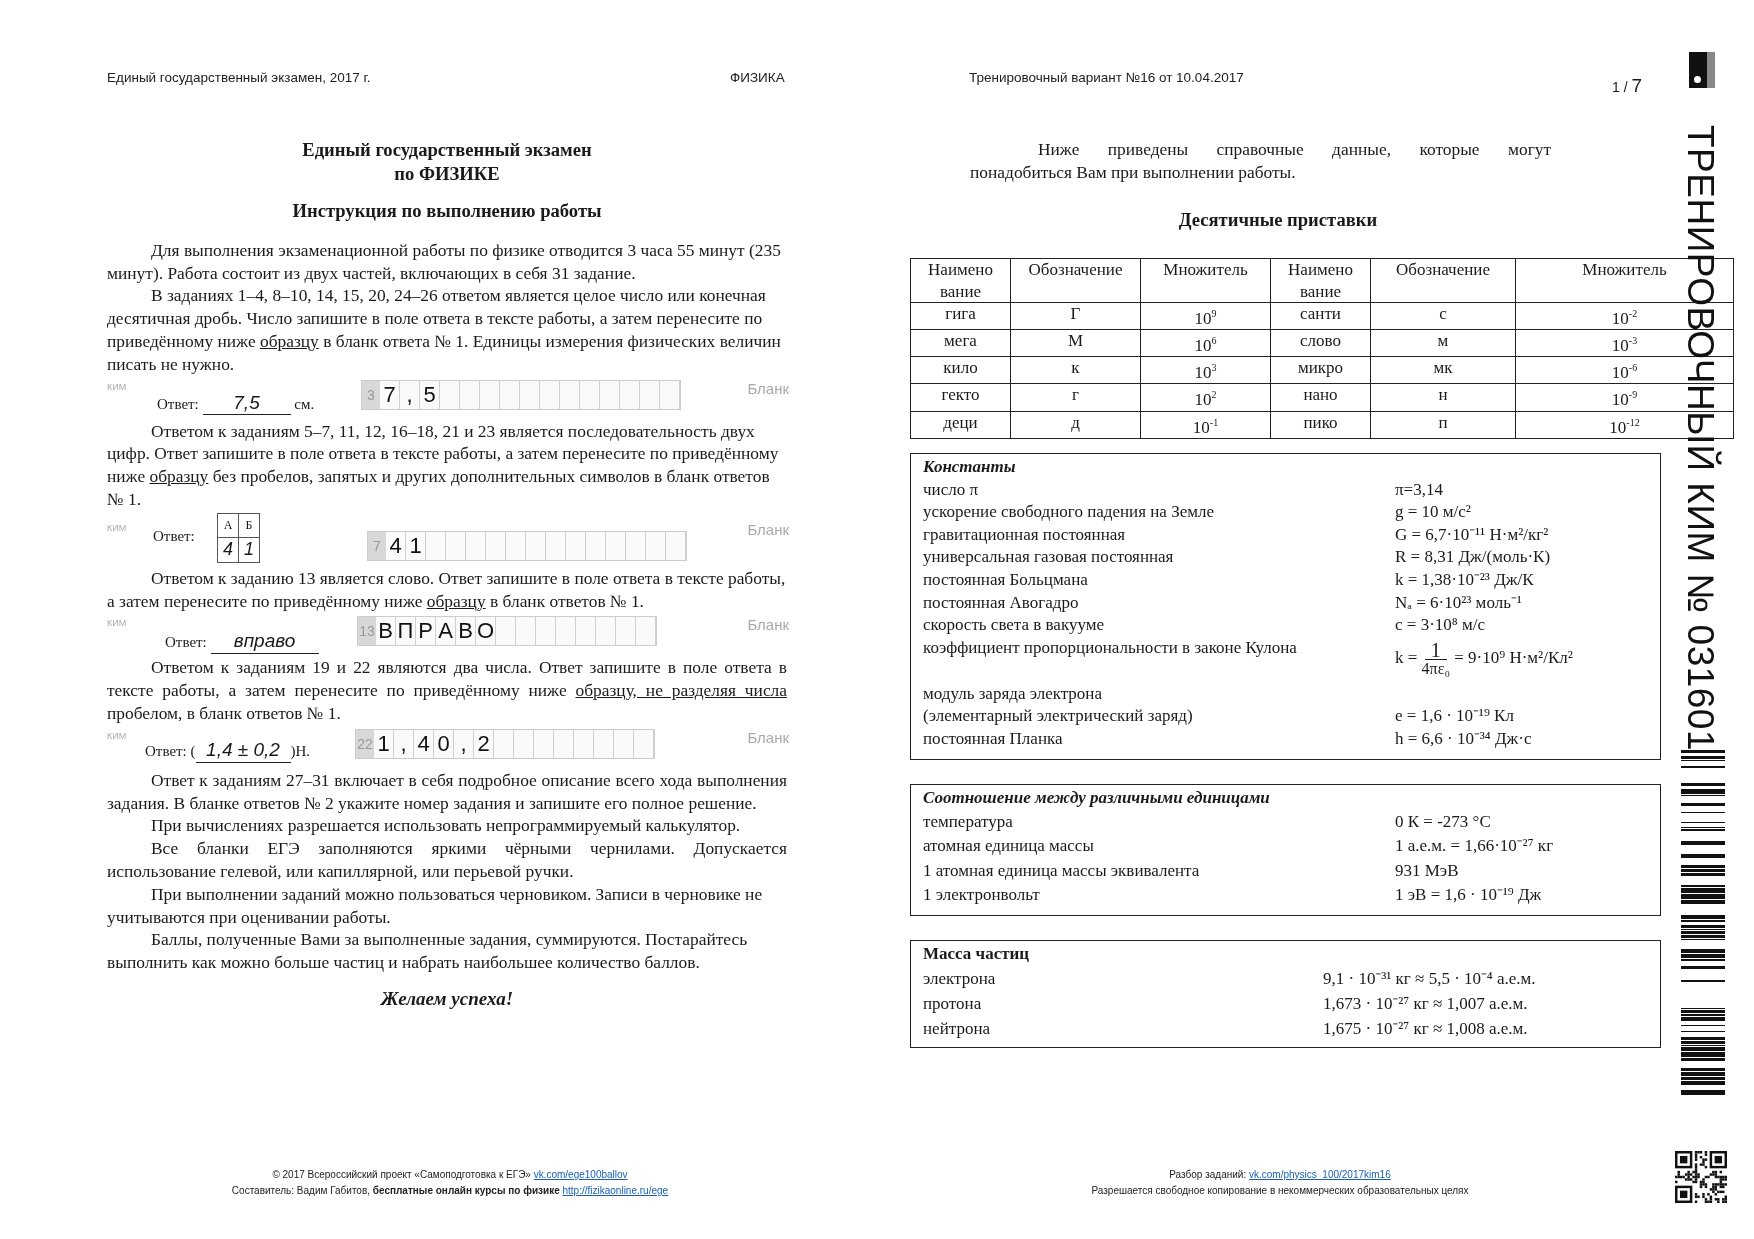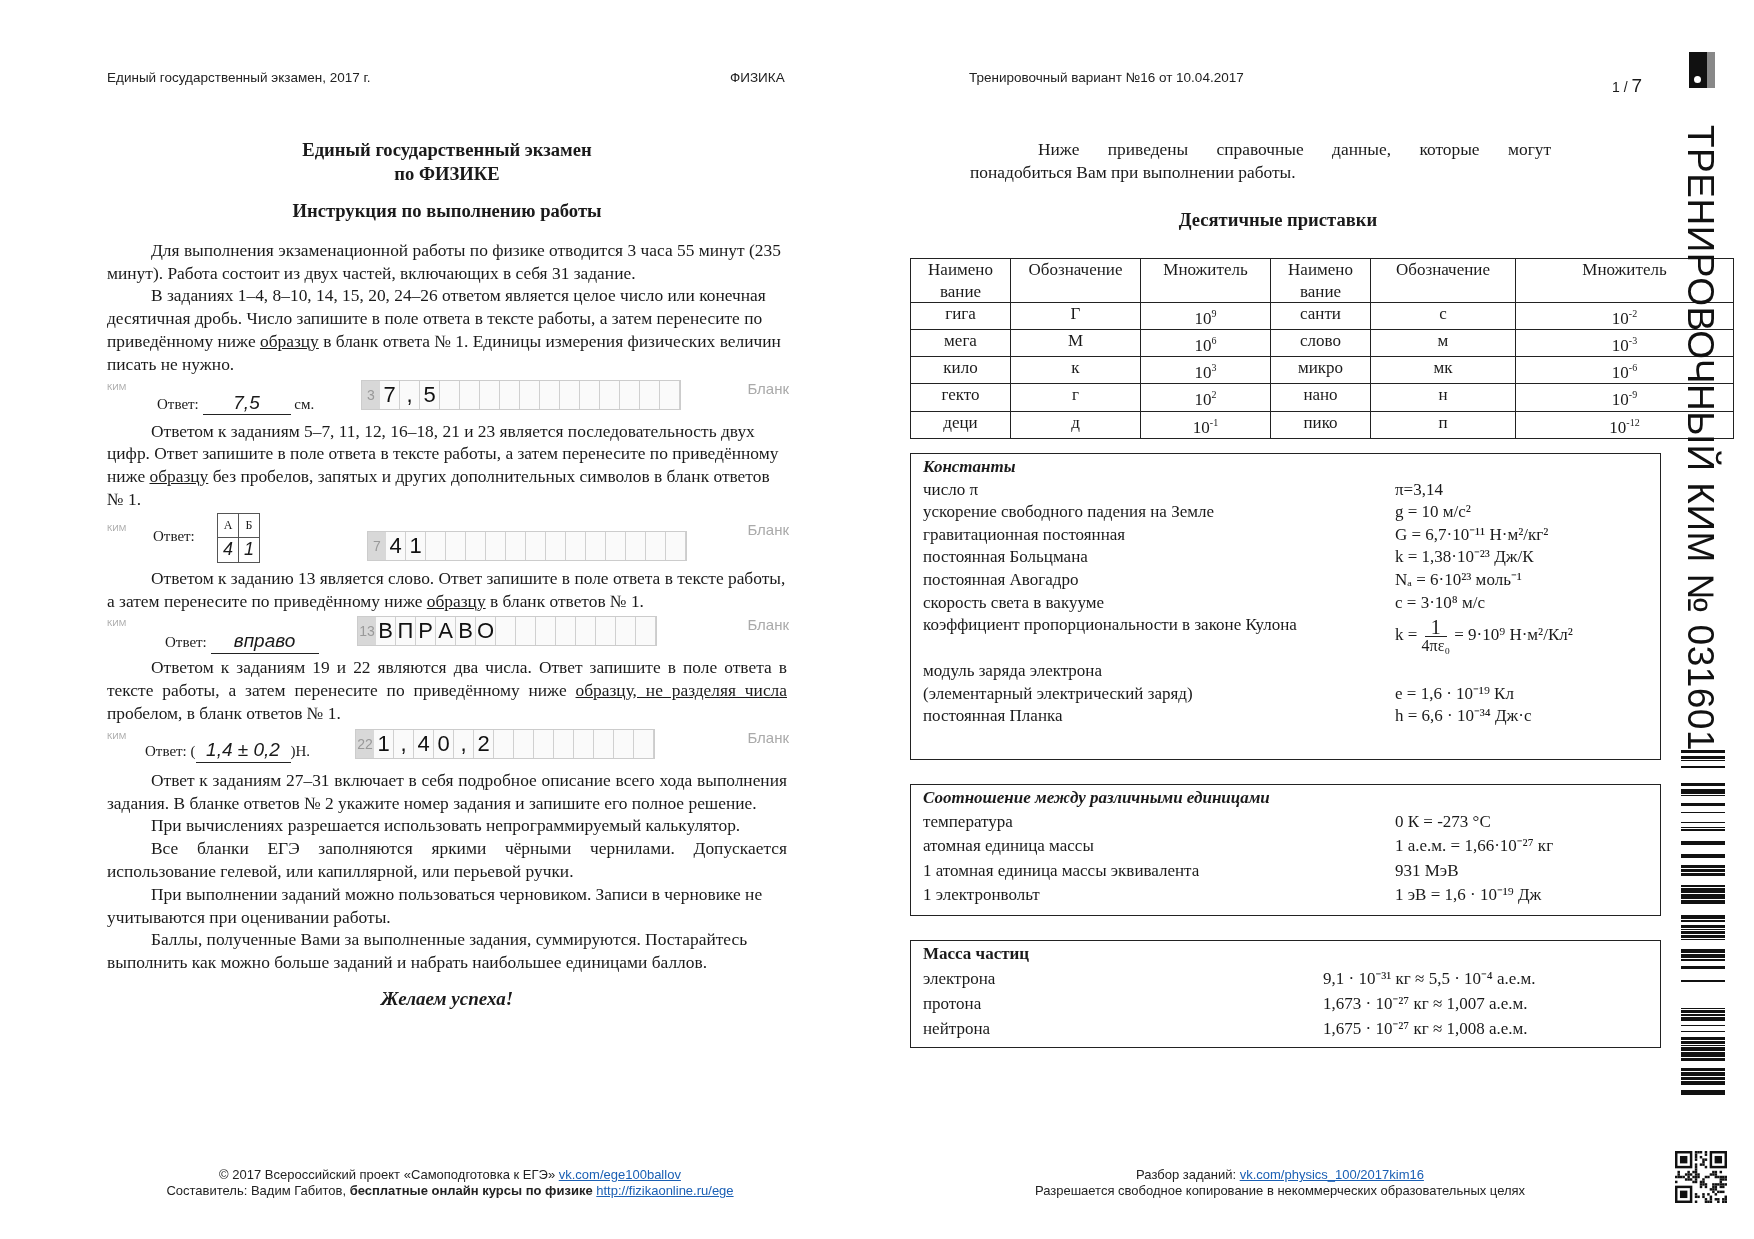--- a/index.html
+++ b/index.html
@@ -48,21 +48,21 @@
   .row .v { flex: 1; }
   .frac { display: inline-flex; flex-direction: column; align-items: center; vertical-align: middle; font-size: 16px; line-height: 18px; }
   .frac .n { border-bottom: 1px solid #222; padding: 0 6px; font-size: 20px; }
   .mass .k { width: 400px; }
 
   .vert { position: absolute; left: 1683px; top: 125px; width: 40px; height: 600px; }
   .vert span { position: absolute; left: 38px; top: 0; transform-origin: 0 0; transform: rotate(90deg); white-space: nowrap; font-family: "Liberation Sans", sans-serif; font-size: 37px; color: #111; letter-spacing: 0.5px; }
   .barcode { position: absolute; left: 1681px; top: 750px; width: 44px; height: 350px; }
   .qr { position: absolute; left: 1675px; top: 1151px; width: 52px; height: 52px; }
 
-  .foot { position: absolute; font-family: "Liberation Sans", sans-serif; font-size: 13px; text-align: center; line-height: 16px; color: #222; }
+  .foot { position: absolute; font-family: "Liberation Sans", sans-serif; font-size: 10px; text-align: center; line-height: 16px; color: #222; }
   .foot a { color: #1a5fb4; text-decoration: underline; }
   .foot b { font-weight: bold; }
 </style>
 </head>
 <body>
 
 <div class="hdr" style="left:107px">Единый государственный экзамен, 2017 г.</div>
 <div class="hdr" style="left:730px">ФИЗИКА</div>
 <div class="hdr" style="left:969px">Тренировочный вариант №16  от 10.04.2017</div>
 <div class="pagenum">
@@ -191,21 +191,21 @@
         <div class="cell"></div>
         <div class="cell"></div>
     </div>
     <span class="blank-lbl" style="right:-2px">Бланк</span>
   </div>
 
   <p class="para just">Ответ к заданиям 27–31 включает в себя подробное описание всего хода выполнения задания. В бланке ответов № 2 укажите номер задания и запишите его полное решение.</p>
   <p class="para">При вычислениях разрешается использовать непрограммируемый калькулятор.</p>
   <p class="para just">Все бланки ЕГЭ заполняются яркими чёрными чернилами. Допускается использование гелевой, или капиллярной, или перьевой ручки.</p>
   <p class="para">При выполнении заданий можно пользоваться черновиком. Записи в черновике не учитываются при оценивании работы.</p>
-  <p class="para">Баллы, полученные Вами за выполненные задания, суммируются. Постарайтесь выполнить как можно больше заданий и набрать наибольшее единицами баллов.</p>
+  <p class="para">Баллы, полученные Вами за выполненные задания, суммируются. Постарайтесь выполнить как можно больше частиц и набрать наибольшее количество баллов.</p>
   <div class="wish">Желаем успеха!</div>
 </div>
 
 <div class="right-intro">
   <p>Ниже приведены справочные данные, которые могут</p>
   <p class="second">понадобиться Вам  при выполнении работы.</p>
 </div>
 <div class="prefix-title">Десятичные приставки</div>
 
 <table class="prefix">
@@ -267,20 +267,24 @@
       <span class="k">число π</span>
       <span class="v">π=3,14</span>
     </div>
   <div class="row">
       <span class="k">ускорение свободного падения на Земле</span>
       <span class="v">g = 10 м/с²</span>
     </div>
   <div class="row">
       <span class="k">гравитационная постоянная</span>
       <span class="v">G = 6,7·10⁻¹¹ Н·м²/кг²</span>
+    </div>
+  <div class="row">
+      <span class="k">универсальная газовая постоянная</span>
+      <span class="v">R = 8,31 Дж/(моль·К)</span>
     </div>
   <div class="row">
       <span class="k">постоянная Больцмана</span>
       <span class="v">k = 1,38·10⁻²³ Дж/К</span>
     </div>
   <div class="row">
       <span class="k">постоянная Авогадро</span>
       <span class="v">Nₐ = 6·10²³  моль⁻¹</span>
     </div>
   <div class="row">

